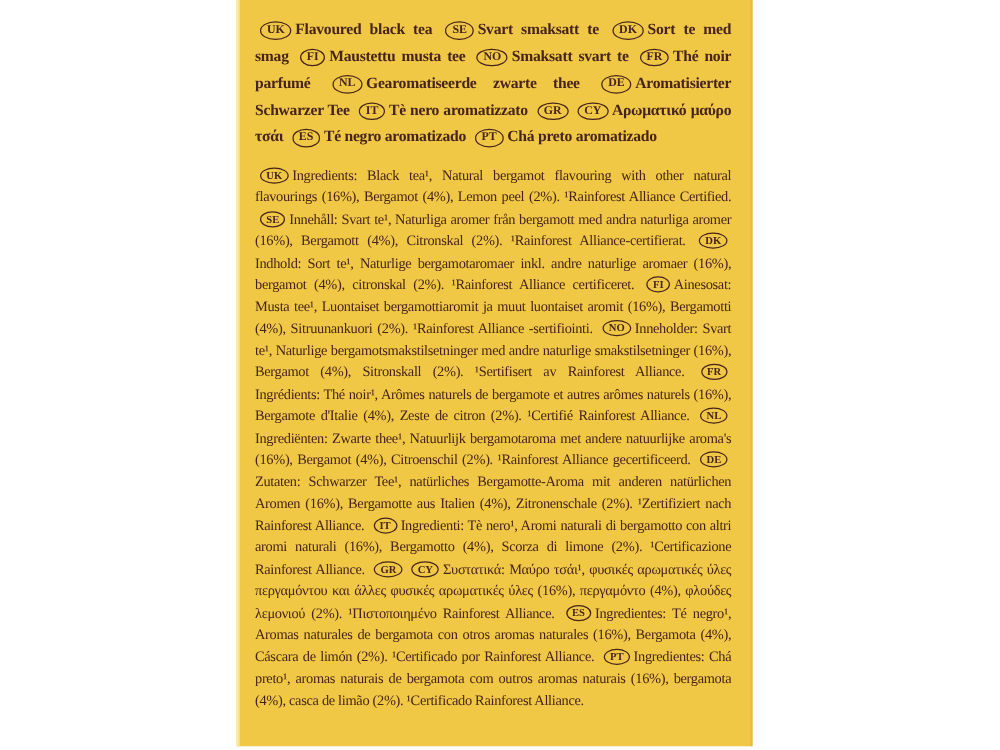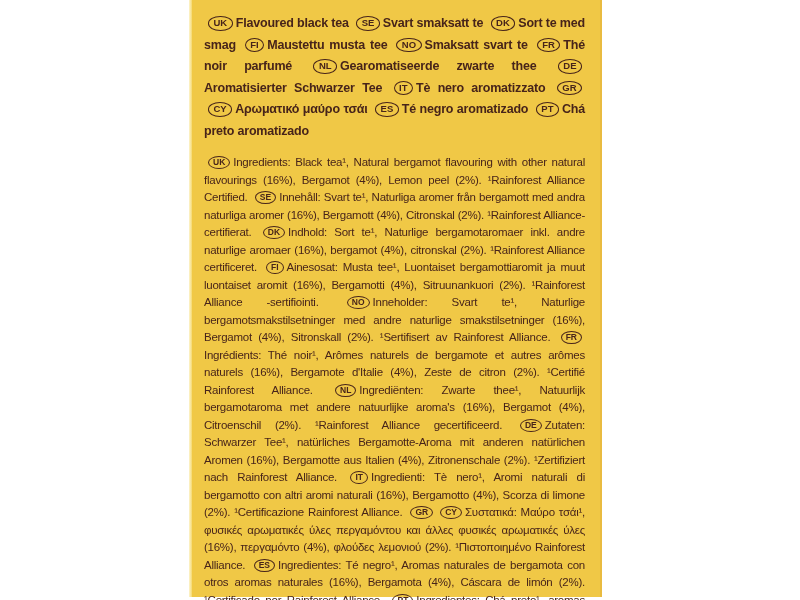--- a/index.html
+++ b/index.html
@@ -11,20 +11,21 @@
     font-family:"Liberation Sans", sans-serif;
   }
   .label-panel {
     position:absolute;
     left:189px; top:0;
     width:413px; height:597px;
     background:#f0c846;
     box-sizing:border-box;
     padding:13px 17px 0 15px;
     color:#47241a;
+    font-family:Liberation Serif, serif;
   }
   
   .label-panel::before {
     content:""; position:absolute; left:0; top:0; bottom:0; width:3px;
     background:linear-gradient(to right,#fdf4cf,#f5d96e);
   }
   .label-panel::after {
     content:""; position:absolute; right:0; top:0; bottom:0; width:2px;
     background:#e9bb40;
   }

